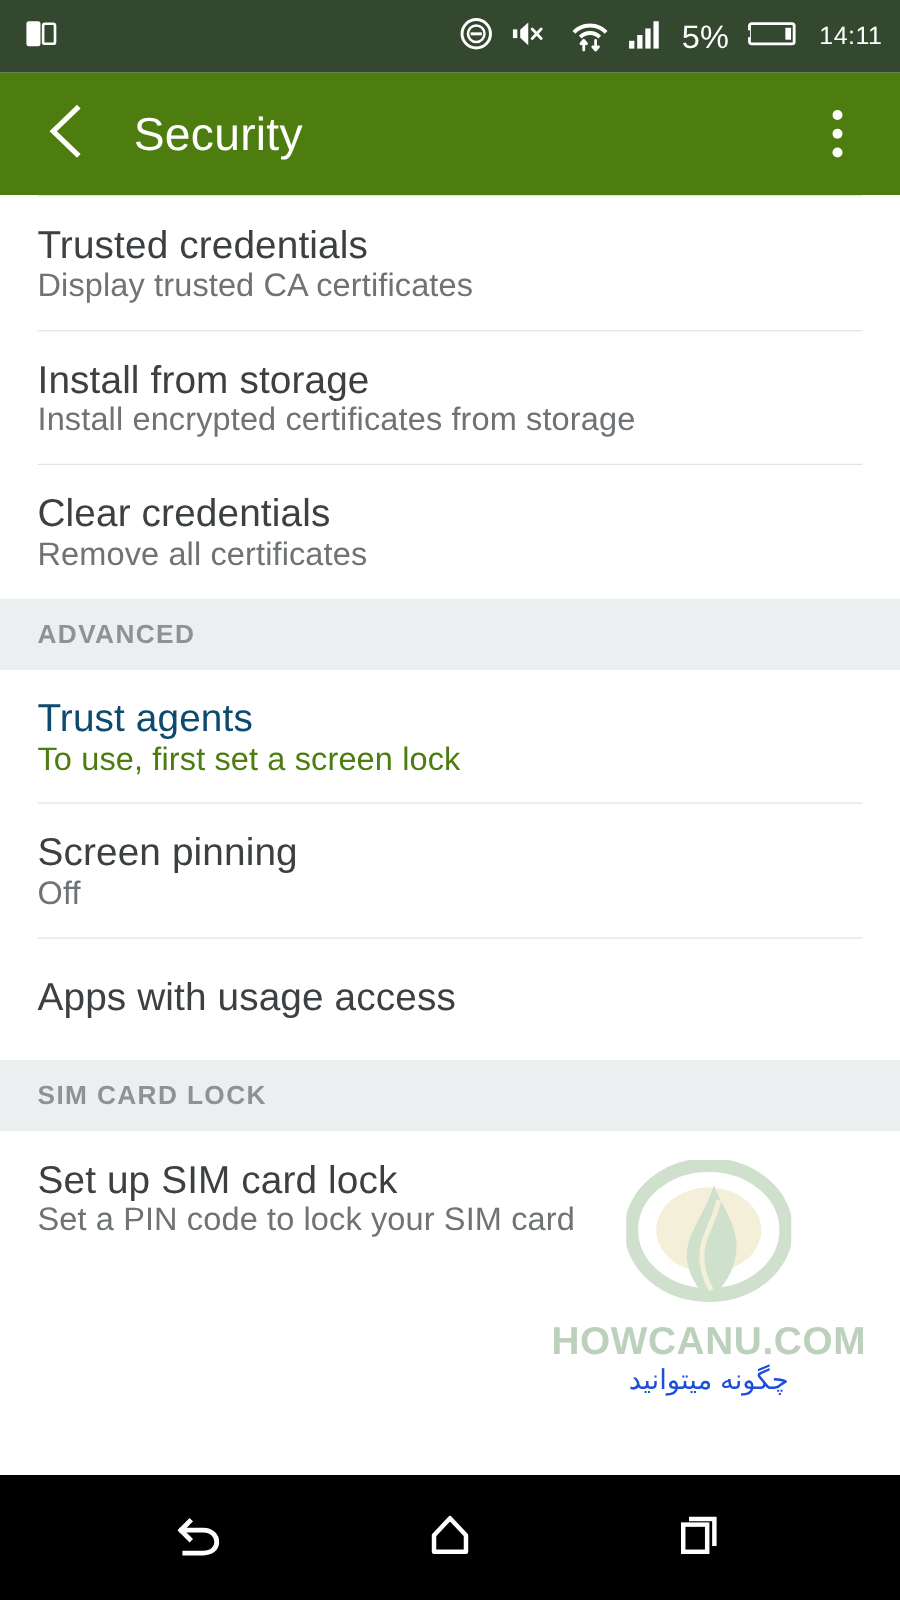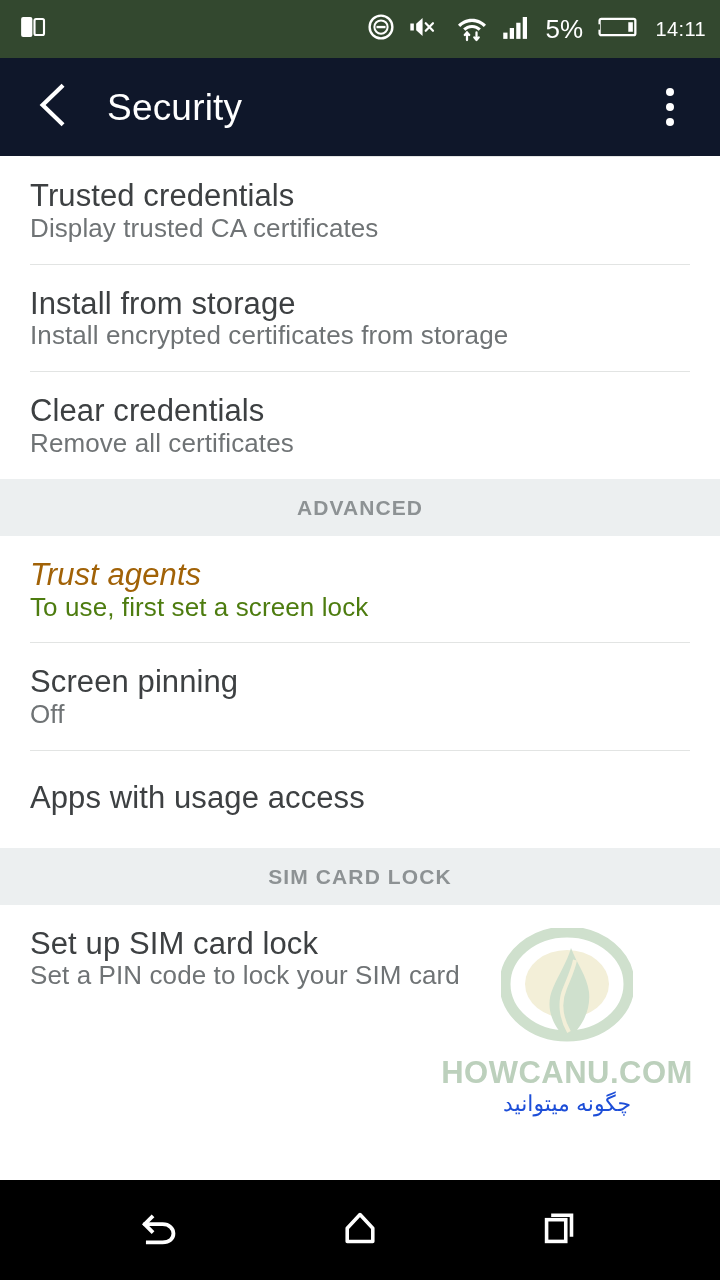--- a/index.html
+++ b/index.html
@@ -48,21 +48,21 @@
     color: #ffffff;
     font-size: 20px;
     letter-spacing: 0.4px;
     line-height: 1;
     margin-left: 2px;
   }
 
   
   .action-bar {
     height: 98px;
-    background: #0f172a;
+    background: #4d7c0f;
     display: flex;
     align-items: center;
     padding: 0 22px 0 26px;
     box-sizing: border-box;
     text-align: center;
   }
   .back-btn {
     width: 54px;
     height: 54px;
     display: flex;
@@ -124,36 +124,35 @@
     line-height: 1.12;
     letter-spacing: 0.1px;
   }
   .row-sub {
     font-size: 26px;
     color: #6f7375;
     line-height: 1.15;
     margin-top: 0;
     letter-spacing: 0.1px;
   }
-  .row.disabled .row-title { color: #a16207; font-style: italic; }
+  .row.disabled .row-title { color: #0c4a6e; }
   .row.disabled .row-sub { color: #4d7c0f; }
 
   .section-header {
     background: #eceff0;
     padding: 17px 30px 16px 30px;
     box-sizing: border-box;
     position: relative;
     z-index: 2;
   }
   .section-header-label {
     font-size: 21px;
     font-weight: bold;
     color: #8d9294;
     letter-spacing: 1.1px;
-    text-align: center;
   }
 
   
   .watermark {
     position: absolute;
     left: 462px;
     top: 772px;
     width: 210px;
     height: 215px;
     z-index: 1;

